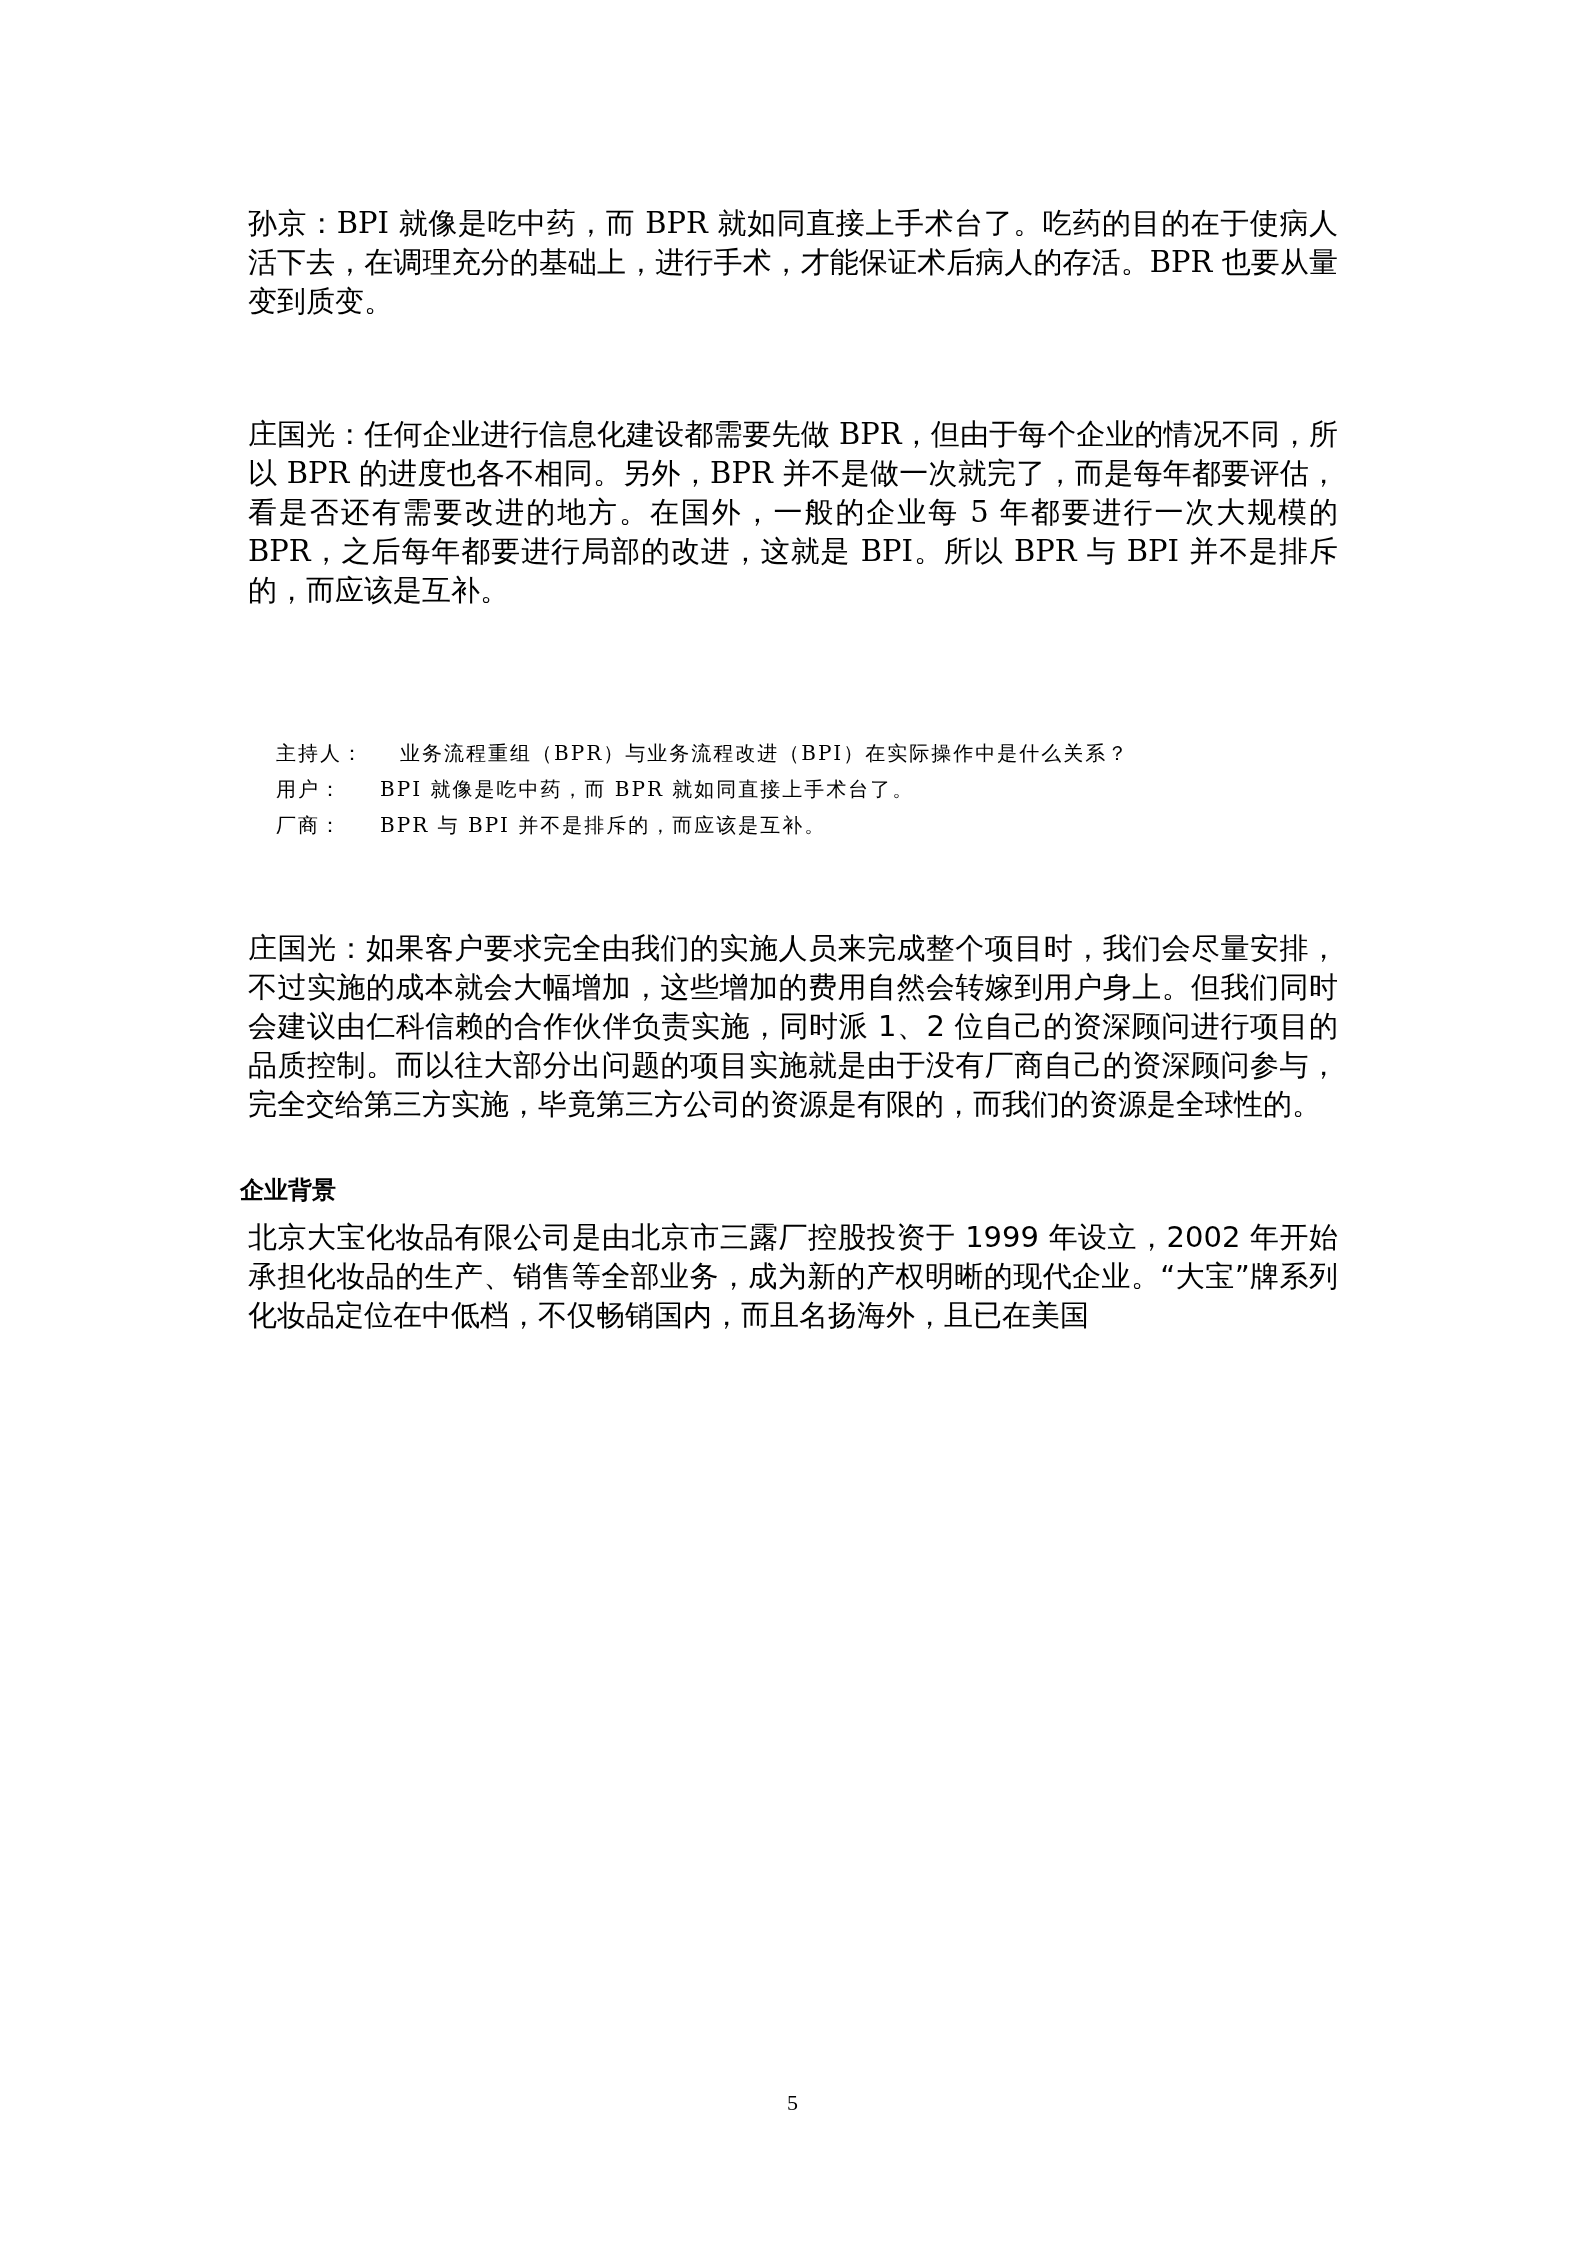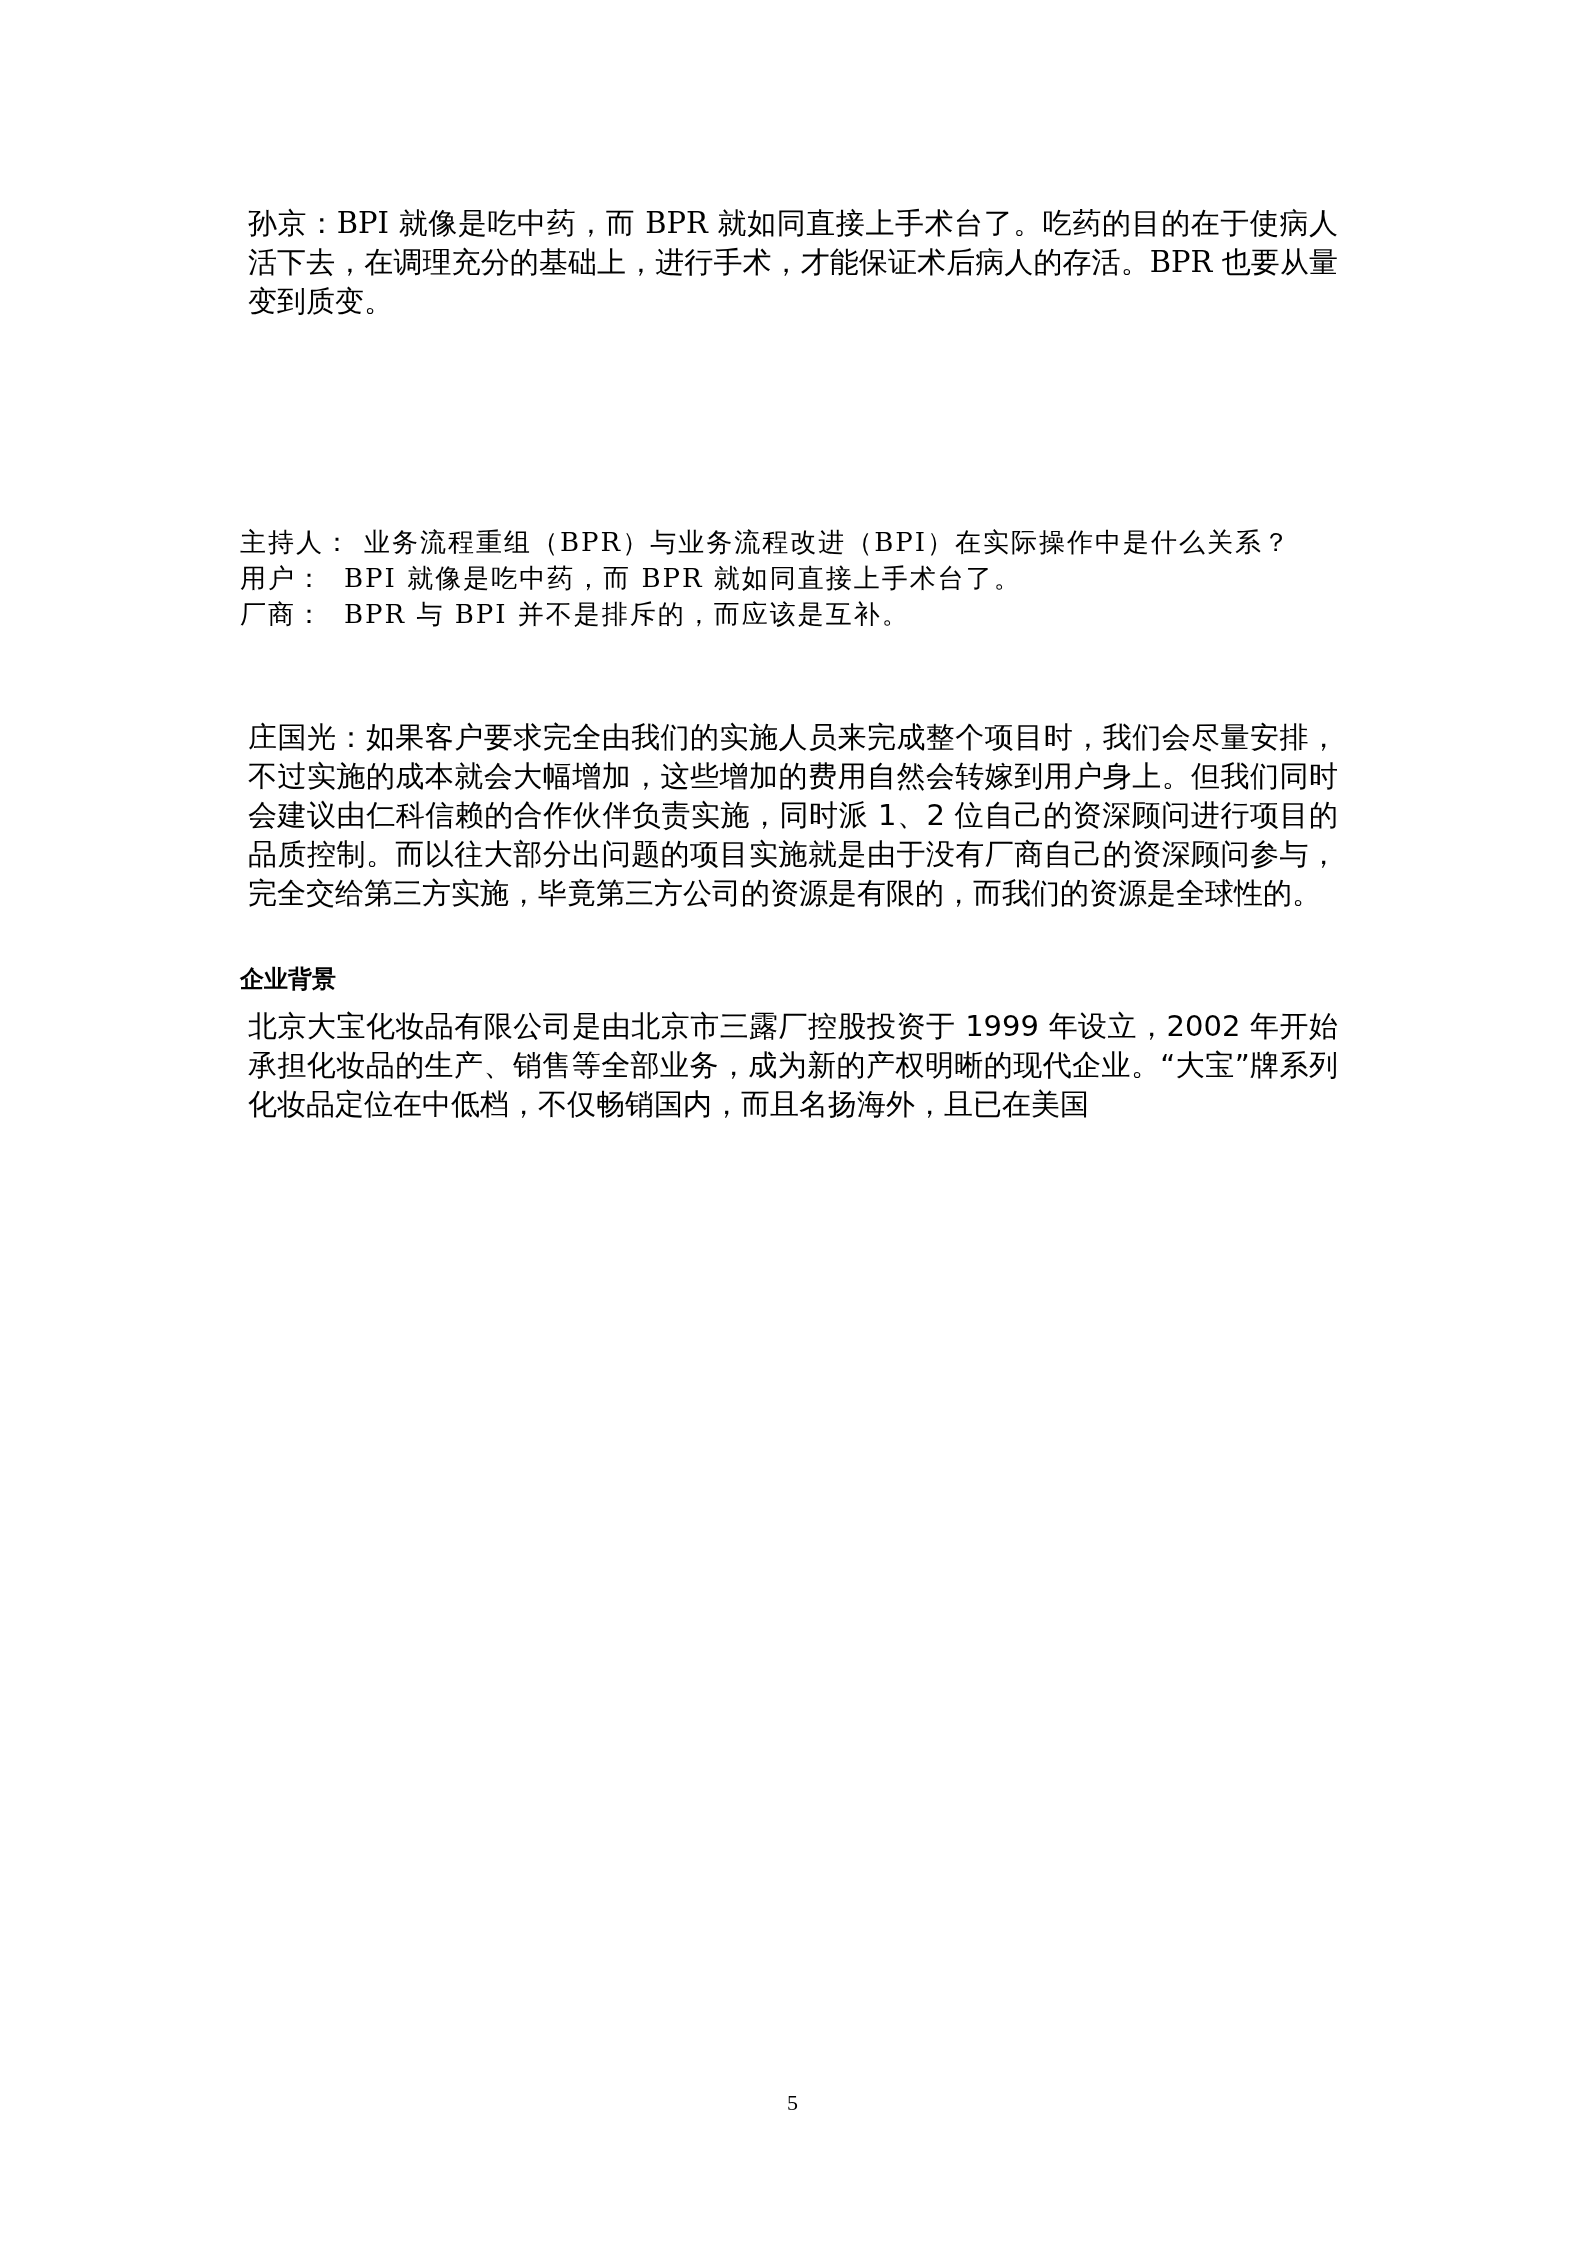--- a/index.html
+++ b/index.html
@@ -3,36 +3,37 @@
 <meta charset="utf-8">
 <style>
   html, body { margin: 0; padding: 0; background: #ffffff; }
   body { width: 1585px; height: 2244px; position: relative; overflow: hidden; color: #000; }
   .page { position: absolute; left: 240px; top: 196px; width: 1106px; }
   .para { margin: 8px; font-size: 29px; line-height: 39px; text-align: justify; text-align-last: left; }
   .serif { font-family: "DejaVu Serif", "Liberation Serif", serif; }
   .sans { font-family: "DejaVu Sans", "Liberation Sans", sans-serif; }
   .gap { height: 39px; }
   .gap2 { height: 78px; }
-  .summary { font-family: "DejaVu Serif", "Liberation Serif", serif; font-size: 26px; line-height: 36px; letter-spacing: 2px; }
+  .summary { font-family: "DejaVu Serif", "Liberation Serif", serif; font-size: 20px; line-height: 36px; letter-spacing: 2px; margin-left: 36px; }
   .summary-row { display: flex; }
   .summary-label { flex: 0 0 auto; white-space: pre; }
   .summary-label.host { width: 124px; }
   .summary-label.user { width: 104px; }
   .summary-text { flex: 1 1 auto; }
   .heading { font-family: "DejaVu Sans", "Liberation Sans", sans-serif; font-weight: bold; font-size: 24px; line-height: 39px; margin: 0; }
   .page-number { position: absolute; top: 2090px; left: 0; width: 1585px; text-align: center; font-family: "Liberation Serif", "DejaVu Serif", serif; font-size: 22px; }
 </style>
 </head>
 <body>
 
 <div class="page">
   <p class="para serif">孙京：BPI 就像是吃中药，而 BPR 就如同直接上手术台了。吃药的目的在于使病人活下去，在调理充分的基础上，进行手术，才能保证术后病人的存活。BPR 也要从量变到质变。</p>
   <div class="gap"></div>
   <div class="gap"></div>
+  <p class="para serif">庄国光：任何企业进行信息化建设都需要先做 BPR，但由于每个企业的情况不同，所以 BPR 的进度也各不相同。另外，BPR 并不是做一次就完了，而是每年都要评估，看是否还有需要改进的地方。在国外，一般的企业每 5 年都要进行一次大规模的 BPR，之后每年都要进行局部的改进，这就是 BPI。所以 BPR 与 BPI 并不是排斥的，而应该是互补。</p>
   <div class="gap"></div>
   <div class="gap2"></div>
 
   <div class="summary">
     <div class="summary-row">
       <span class="summary-label host">主持人：</span>
       <span class="summary-text">业务流程重组（BPR）与业务流程改进（BPI）在实际操作中是什么关系？</span>
     </div>
     <div class="summary-row">
       <span class="summary-label user">用户：</span>

